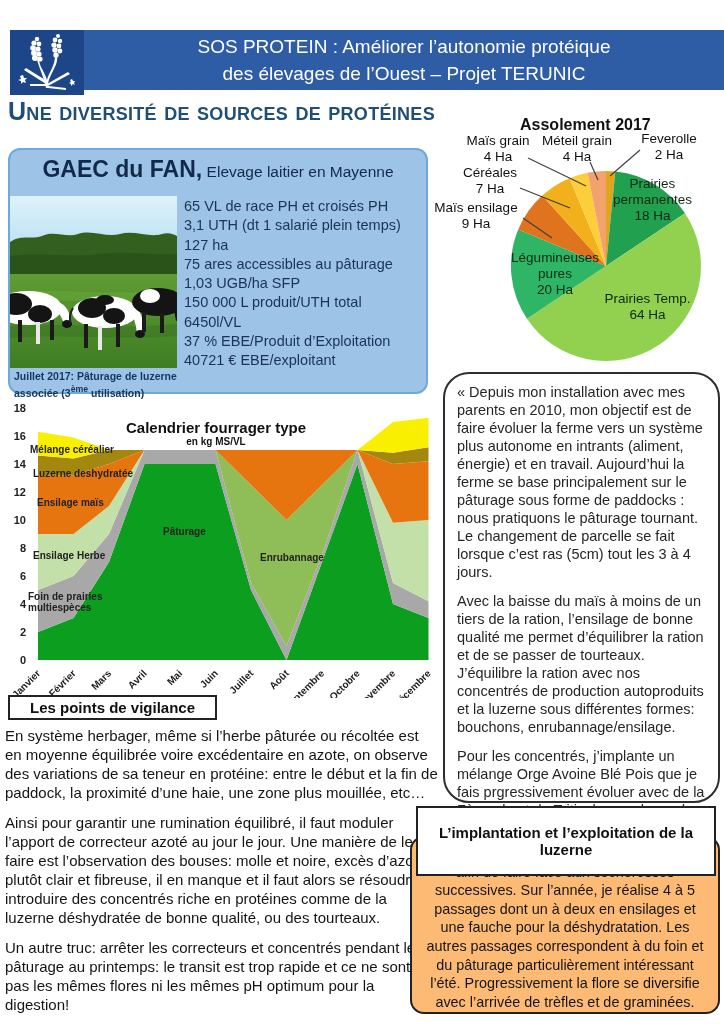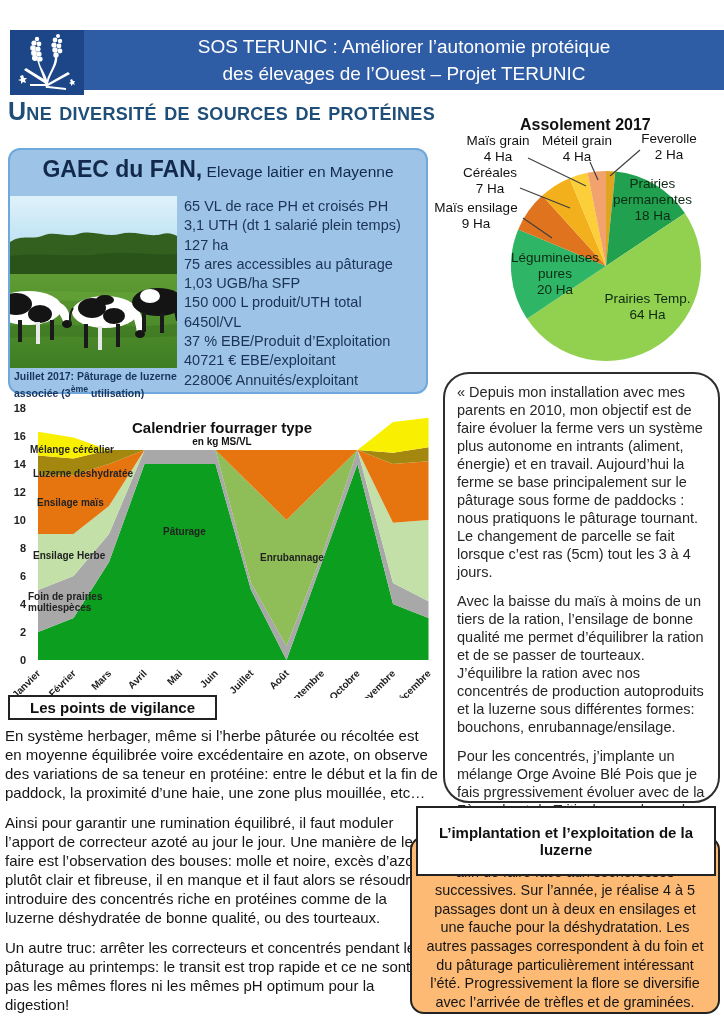--- a/index.html
+++ b/index.html
@@ -32,21 +32,21 @@
   .farm-name{font-size:23px;font-weight:bold;}
   .farm-sub{font-size:15.5px;}
   .farm-photo{position:absolute;left:0px;top:46px;width:167px;height:172px;}
   .farm-caption{position:absolute;left:4px;top:220px;width:170px;font-size:10.5px;
     font-weight:600;color:#17365d;line-height:12.5px;}
   .farm-stats{position:absolute;left:174px;top:47px;width:244px;color:#1b3354;
     font-size:14.5px;line-height:19.3px;}
 
   
   .area-wrap{left:0px;top:398px;width:440px;height:300px;}
-  .area-title{left:102px;top:419px;width:240px;text-align:center;font-weight:bold;color:#111;}
+  .area-title{left:96px;top:419px;width:240px;text-align:center;font-weight:bold;color:#111;}
   .area-title .t1{font-size:15px;}
   .area-title .t2{font-size:10px;}
   .area-label{font-size:10px;font-weight:bold;color:#222;line-height:11px;}
 
   
   .quote-box{left:443px;top:372px;width:277px;height:431px;background:#fff;
     border:2px solid #2e2e2e;border-radius:26px;padding:9px 12px;
     font-size:14.5px;line-height:18px;color:#262626;}
   .quote-box p{margin:0 0 11px 0;}
 
@@ -97,21 +97,21 @@
         <path d="M36,54 L14,40 L16,38 L37,51 Z"></path>
         <path d="M37,54 L58,42 L60,44 L38,56 Z"></path>
         <path d="M36,56 L20,56 L20,54 L36,54 Z"></path>
         <path d="M38,56 L56,58 L56,60 L38,58 Z"></path>
         <path d="M10,46 l3,-1 1,3 3,0 -2,2 1,3 -3,-1 -2,2 0,-3 -3,-1 3,-1 Z"></path>
         <path d="M60,50 l2,-1 1,2 2,0 -1,2 1,2 -2,-1 -2,2 0,-2 -2,-1 2,-1 Z"></path>
       </g>
     </svg>
   </div>
   <div class="abs header-band">
-    <div class="ht">SOS TERUNIC : Améliorer l’autonomie protéique</div>
+    <div class="ht">SOS PROTEIN : Améliorer l’autonomie protéique</div>
     <div class="ht">des élevages de l’Ouest – Projet TERUNIC</div>
   </div>
 
   <div class="abs section-title">Une diversité de sources de protéines</div>
 
   <div class="abs pie-title">Assolement 2017</div>
   <div class="abs pie-wrap">
     <svg id="pie-svg" width="284" height="252" viewBox="0 0 284 252">
         <path d="M166,148 L166.0,53.0 A95,95 0 0 1 175.3,53.5 Z" fill="#e0a51e"></path>
         <path d="M166,148 L175.3,53.5 A95,95 0 0 1 245.0,95.2 Z" fill="#21a14f"></path>
@@ -227,21 +227,20 @@
     <div class="farm-stats">
       <div>65 VL de race PH et croisés PH</div>
       <div>3,1 UTH (dt 1 salarié plein temps)</div>
       <div>127 ha</div>
       <div>75 ares accessibles au pâturage</div>
       <div>1,03 UGB/ha SFP</div>
       <div>150 000 L produit/UTH total</div>
       <div>6450l/VL</div>
       <div>37 % EBE/Produit d’Exploitation</div>
       <div>40721 € EBE/exploitant</div>
-      <div>22800€ Annuités/exploitant</div>
     </div>
   </div>
 
   <div class="abs area-wrap">
     <svg id="area-svg" width="440" height="300" viewBox="0 0 440 300">
         <polygon points="38.0,234.0 73.5,220.0 109.0,164.0 144.5,66.0 180.0,66.0 215.5,66.0 251.0,192.0 286.5,262.0 322.0,164.0 357.5,66.0 393.0,206.0 428.5,220.0 428.5,262.0 393.0,262.0 357.5,262.0 322.0,262.0 286.5,262.0 251.0,262.0 215.5,262.0 180.0,262.0 144.5,262.0 109.0,262.0 73.5,262.0 38.0,262.0" fill="#0c9e1e"></polygon>
         <polygon points="38.0,192.0 73.5,178.0 109.0,136.0 144.5,52.0 180.0,52.0 215.5,52.0 251.0,185.0 286.5,248.0 322.0,157.0 357.5,52.0 393.0,185.0 428.5,203.2 428.5,220.0 393.0,206.0 357.5,66.0 322.0,164.0 286.5,262.0 251.0,192.0 215.5,66.0 180.0,66.0 144.5,66.0 109.0,164.0 73.5,220.0 38.0,234.0" fill="#a8a8a8"></polygon>
         <polygon points="38.0,136.0 73.5,136.0 109.0,108.0 144.5,52.0 180.0,52.0 215.5,52.0 251.0,185.0 286.5,248.0 322.0,157.0 357.5,52.0 393.0,124.8 428.5,122.0 428.5,203.2 393.0,185.0 357.5,52.0 322.0,157.0 286.5,248.0 251.0,185.0 215.5,52.0 180.0,52.0 144.5,52.0 109.0,136.0 73.5,178.0 38.0,192.0" fill="#c2e0a8"></polygon>
         <polygon points="38.0,136.0 73.5,136.0 109.0,108.0 144.5,52.0 180.0,52.0 215.5,52.0 251.0,87.0 286.5,122.0 322.0,87.0 357.5,52.0 393.0,124.8 428.5,122.0 428.5,122.0 393.0,124.8 357.5,52.0 322.0,157.0 286.5,248.0 251.0,185.0 215.5,52.0 180.0,52.0 144.5,52.0 109.0,108.0 73.5,136.0 38.0,136.0" fill="#8fbe58"></polygon>
         <polygon points="38.0,77.2 73.5,77.2 109.0,66.0 144.5,52.0 180.0,52.0 215.5,52.0 251.0,52.0 286.5,52.0 322.0,52.0 357.5,52.0 393.0,66.0 428.5,63.2 428.5,122.0 393.0,124.8 357.5,52.0 322.0,87.0 286.5,122.0 251.0,87.0 215.5,52.0 180.0,52.0 144.5,52.0 109.0,108.0 73.5,136.0 38.0,136.0" fill="#e6750f"></polygon>

